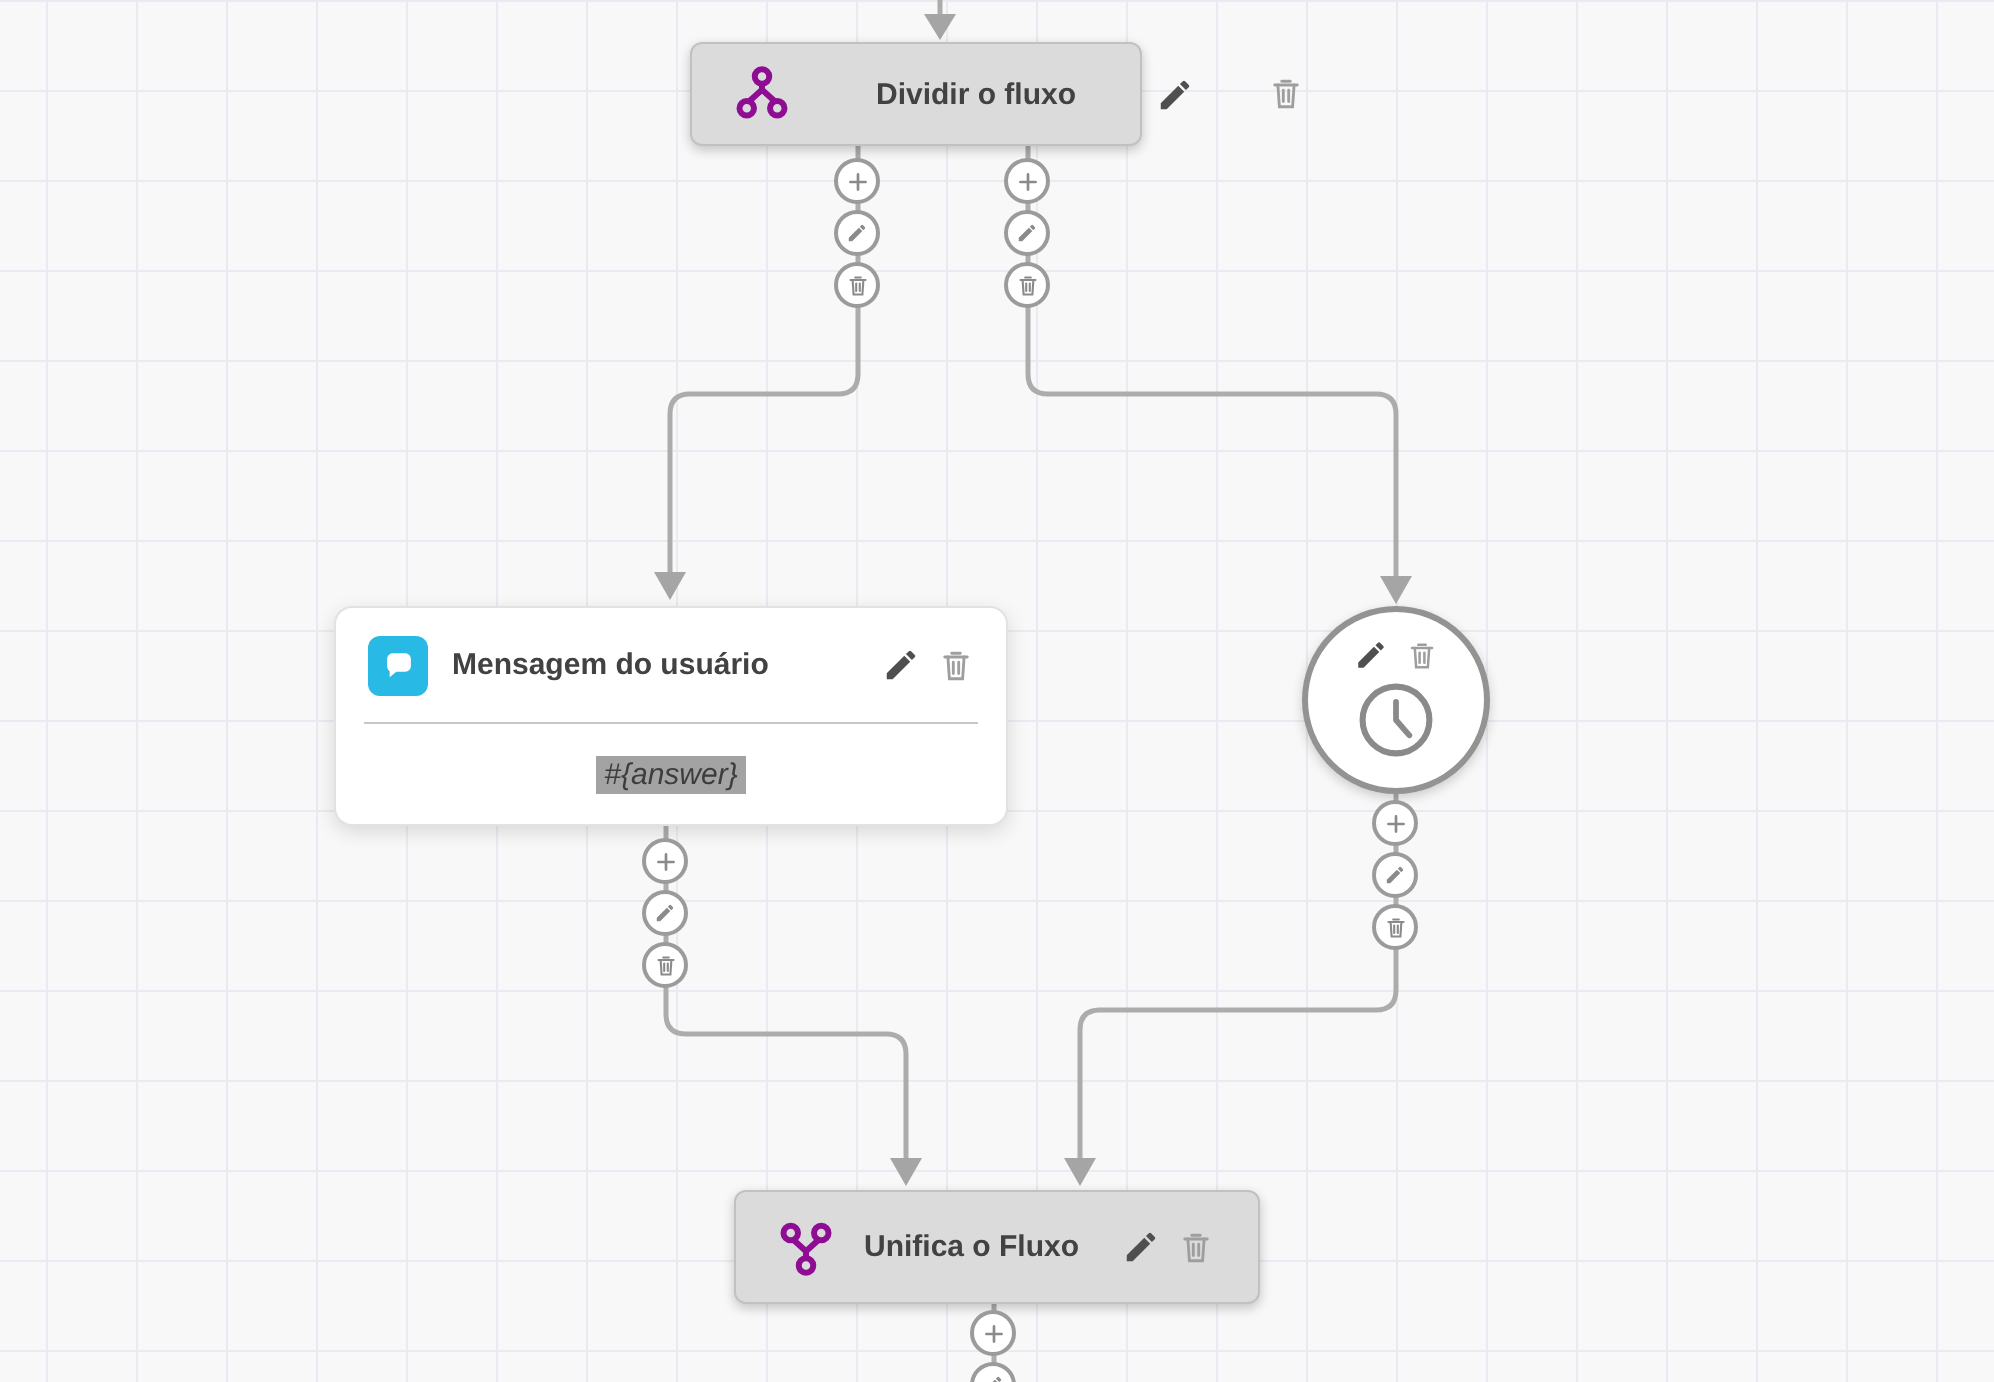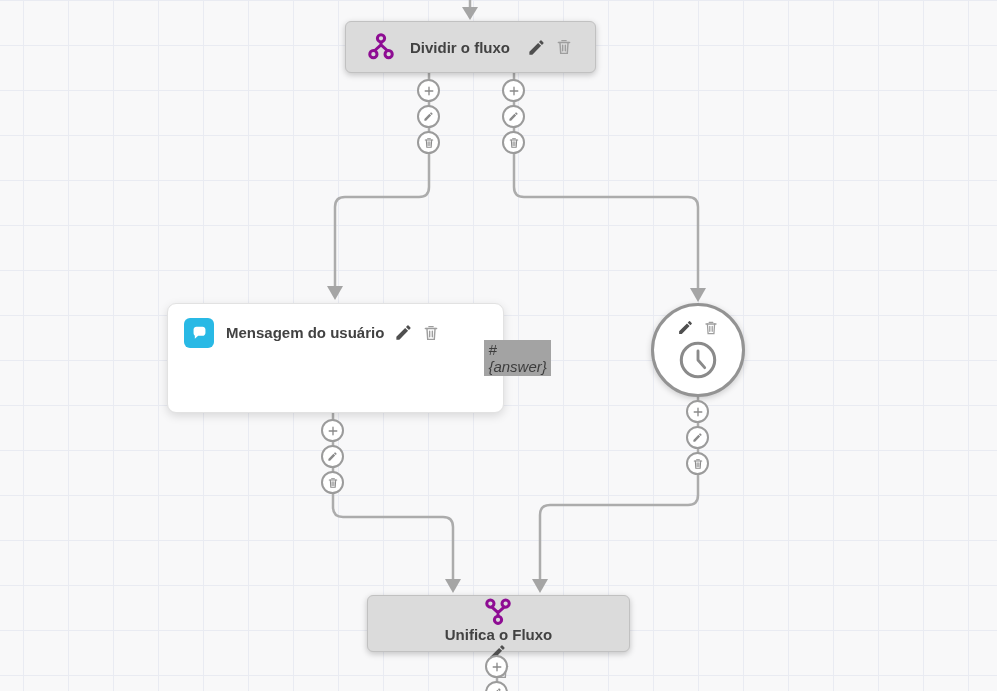--- a/index.html
+++ b/index.html
@@ -32,21 +32,21 @@
   }
   .icon-btn{background:none;border:none;padding:0;margin:0;cursor:pointer;display:flex;align-items:center;justify-content:center;}
   .icon-btn.edit{color:#4f4f4f;}
   .icon-btn.del{color:#9e9e9e;margin-left:9px;}
 
   
   .card{
     position:absolute;z-index:2;box-sizing:border-box;
     background:#ffffff;border:1px solid #e2e2e2;border-radius:9px;
     box-shadow:0 3px 10px rgba(0,0,0,.13);
-    display:flex;flex-direction:row;
+    display:flex;flex-direction:column;
   }
   .card-header{display:flex;align-items:center;height:57px;padding:0 16px;}
   .chat-badge{width:30px;height:30px;border-radius:6px;background:#29b9e5;
     display:flex;align-items:center;justify-content:center;flex:none;}
   .card-header .node-label{font-size:15px;font-weight:bold;color:#424242;margin:0 10px 0 12px;flex:1;white-space:nowrap;}
   .card-divider{height:1px;background:#c7c7c7;margin:0 14px;}
   .card-body{flex:1;display:flex;align-items:center;justify-content:center;}
   .var-chip{font-size:15px;font-style:italic;color:#3d3d3d;background:#a3a3a3;padding:1px 4px;}
 
   
@@ -87,21 +87,21 @@
 
     <path d="M333,413 V507 Q333,517 343,517 H443 Q453,517 453,527 V580"></path>
     <polygon points="445,579 461,579 453,593"></polygon>
 
     <path d="M698,397 V495 Q698,505 688,505 H550 Q540,505 540,515 V580"></path>
     <polygon points="532,579 548,579 540,593"></polygon>
 
     <path d="M497,652 V691"></path>
   </svg>
 
-  <div class="gray-node" style="left:345px;top:21px;width:251px;height:52px;">
+  <div class="gray-node" style="left:345px;top:21px;width:226px;height:52px;gap:28px;">
     <span>
       <svg viewBox="0 0 24 24" width="30" height="30">
         <g stroke="#8e0d93" stroke-width="2.4" fill="none" stroke-linecap="round">
           <path d="M12 7.5 V10.3 M12 10.3 L7 14.8 M12 10.3 L17 14.8"></path>
         </g>
         <g stroke="#8e0d93" stroke-width="2.4" fill="#dbdbdb">
           <circle cx="12" cy="5" r="2.9"></circle>
             <circle cx="5.9" cy="17.7" r="2.9"></circle>
             <circle cx="18.1" cy="17.7" r="2.9"></circle>
         </g>
@@ -288,21 +288,21 @@
           <svg viewBox="0 0 24 24" width="12" height="12" fill="none" stroke="currentColor" stroke-width="2.1" stroke-linecap="round">
             <path d="M9.2 3.5h5.6"></path>
             <path d="M4.5 6h15"></path>
             <path d="M6.6 6l1 14.5h8.8l1-14.5"></path>
             <path d="M10.2 9.5v7.5M13.8 9.5v7.5"></path>
           </svg>
         </span>
       </button>
   </div>
 
-  <div class="gray-node" style="left:367px;top:595px;width:263px;height:57px;flex-direction:column;">
+  <div class="gray-node" style="left:367px;top:595px;width:263px;height:57px;">
     <span>
       <svg viewBox="0 0 24 24" width="30" height="30">
         <g stroke="#8e0d93" stroke-width="2.4" fill="none" stroke-linecap="round">
           <path d="M6.5 8.3 L12 13.3 M17.5 8.3 L12 13.3 M12 13.3 V16.3"></path>
         </g>
         <g stroke="#8e0d93" stroke-width="2.4" fill="#dbdbdb">
           <circle cx="5.9" cy="6" r="2.9"></circle>
             <circle cx="18.1" cy="6" r="2.9"></circle>
             <circle cx="12" cy="19" r="2.9"></circle>
         </g>

